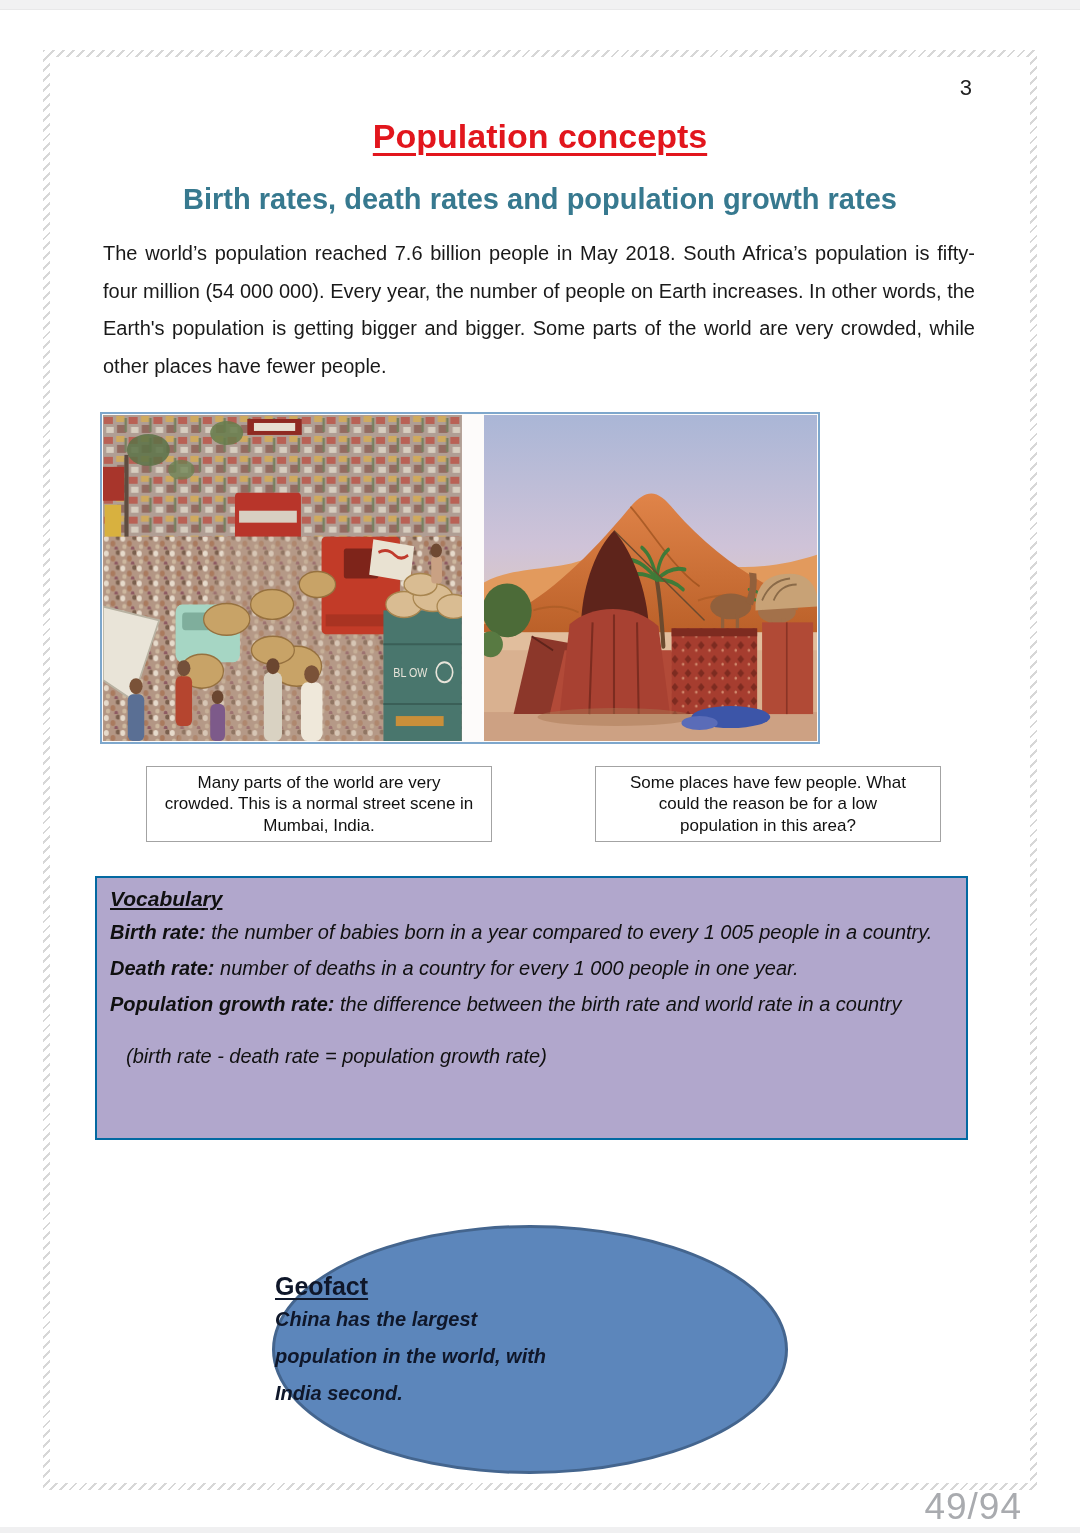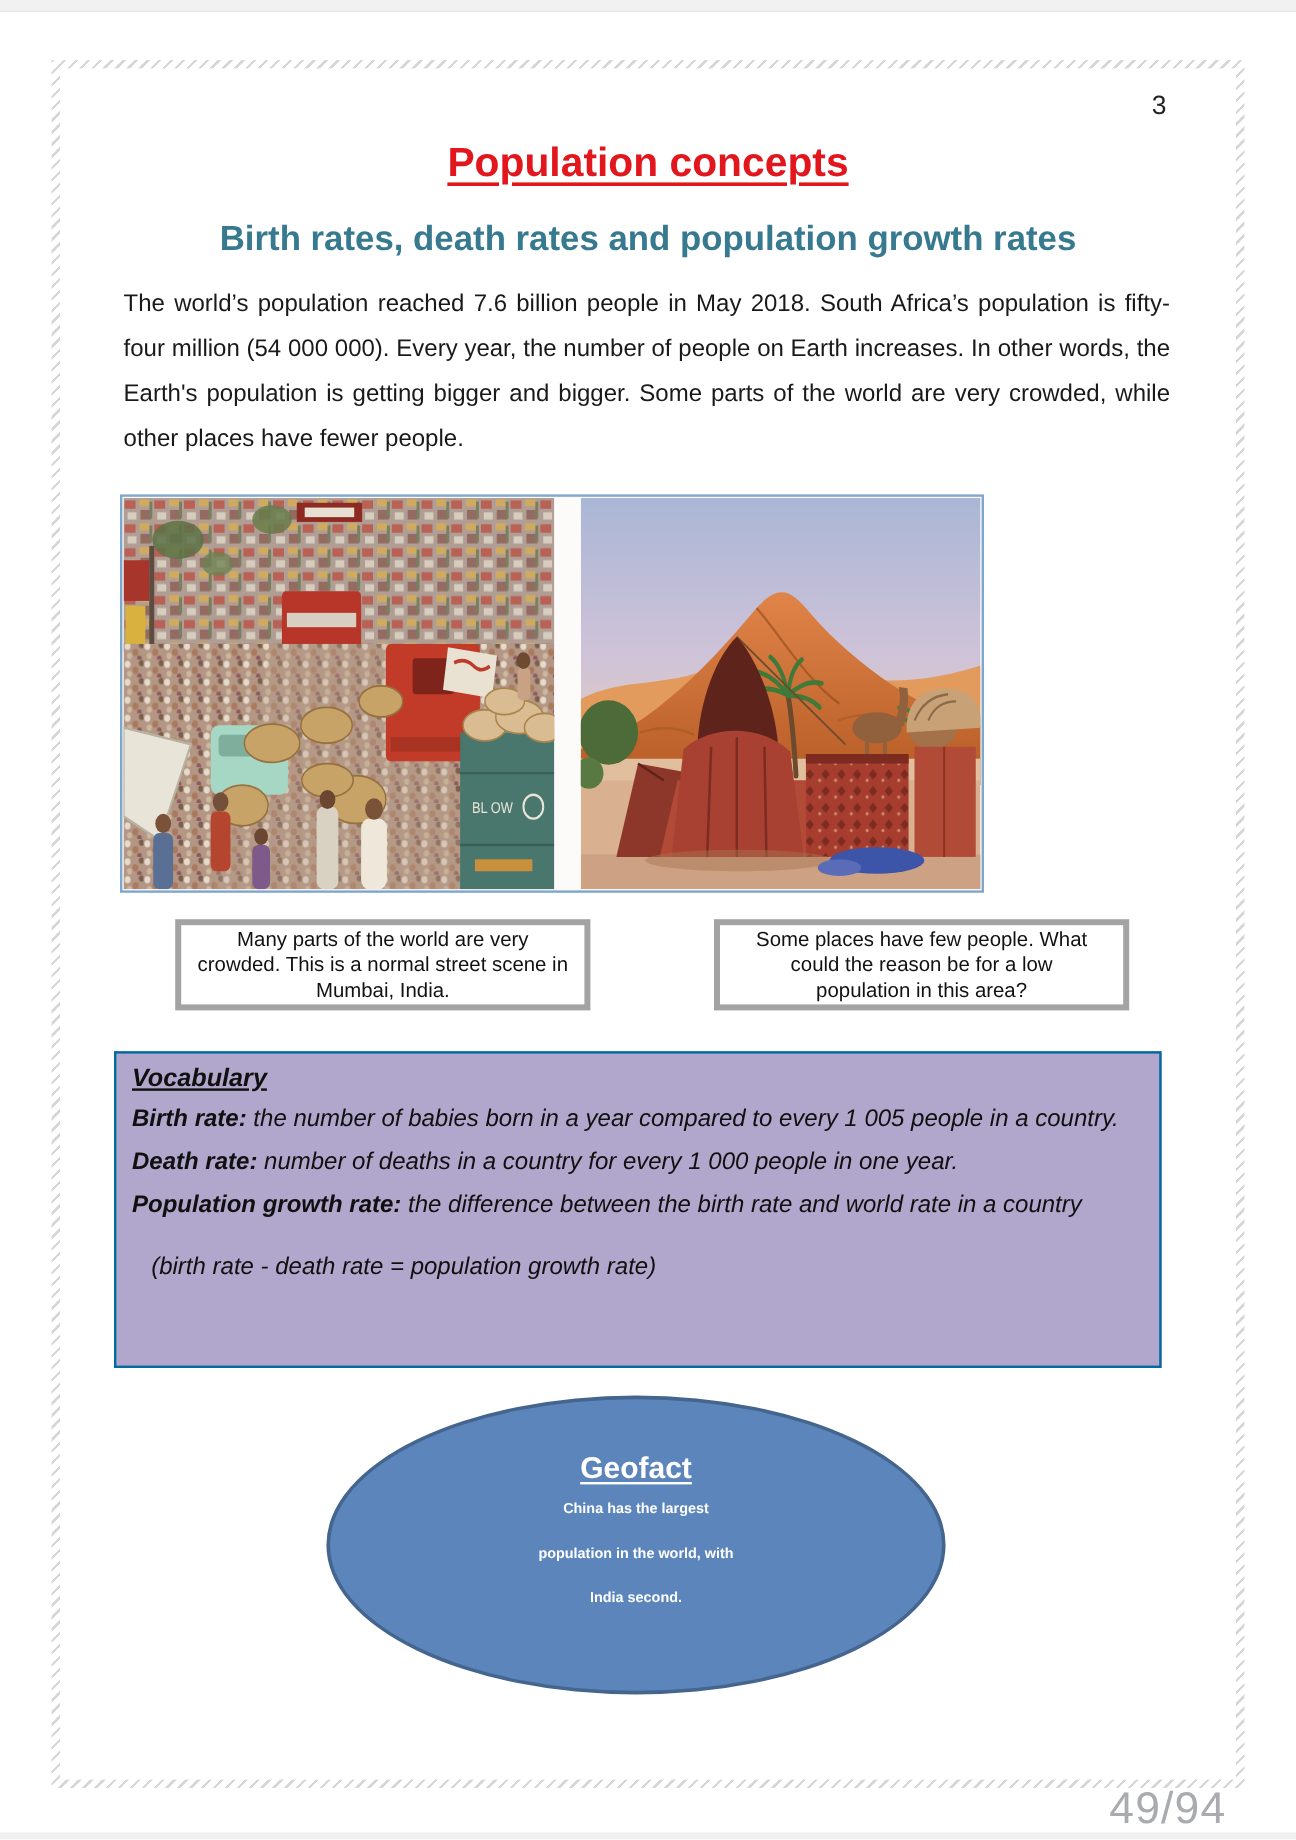--- a/index.html
+++ b/index.html
@@ -36,50 +36,50 @@
     position:absolute;top:355px;left:50px;width:720px;height:332px;box-sizing:border-box;
     border:2px solid #7ea7cc;background:#fdfbfa;padding:1px 1px;
     display:flex;gap:22px;
   }
   .photo{height:100%;display:block;}
   .photo-left{width:435px;}
   .photo-right{width:404px;}
 
   .caption-box{
     position:absolute;top:709px;height:76px;width:346px;box-sizing:border-box;
-    border:5px solid #a3a3a3;background:#fff;
+    border:1px solid #a3a3a3;background:#fff;
     display:flex;align-items:center;justify-content:center;text-align:center;
     font-size:17px;line-height:21.5px;color:#111;
   }
   .caption-left{left:96px;}
   .caption-right{left:545px;}
   .caption-box span{display:block;}
   .caption-left span{max-width:312px;}
   .caption-right span{max-width:298px;}
 
   .vocab-box{
     position:absolute;top:819px;left:45px;width:873px;height:264px;box-sizing:border-box;
     background:#b1a7cc;border:2px solid #0369a1;padding:6px 13px;
     font-style:italic;font-size:20px;color:#101010;
   }
   .vocab-heading{font-weight:bold;text-decoration:underline;font-size:21px;line-height:30px;margin:0;}
   .vocab-entry{margin:0;text-align:justify;line-height:36px;}
   .vocab-entry b{font-weight:bold;}
   .vocab-formula{margin:16px;line-height:36px;}
 
   .geofact{
-    position:absolute;top:1106px;left:222px;width:516px;height:249px;box-sizing:border-box;
+    position:absolute;top:1168px;left:222px;width:516px;height:249px;box-sizing:border-box;
     background:#5c86bb;border:3px solid #44658e;border-radius:50%;
-    text-align:center;color:#ffffff;
+    color:#0f172a;
   }
   .geofact-heading{
     margin-top:44px;font-size:25px;font-weight:bold;
     text-decoration:underline;text-decoration-thickness:2px;text-underline-offset:3px;
   }
-  .geofact-line{font-size:12px;font-weight:bold;line-height:37px;}
+  .geofact-line{font-size:20px;font-weight:bold;line-height:37px;font-style:italic;}
   .geofact-line:first-of-type{margin-top:9px;}
 
   .page-indicator{
     position:absolute;top:1486px;right:58px;
     font-size:37px;color:#a9abaf;letter-spacing:1px;
   }
 </style>
 </head>
 <body>
 

